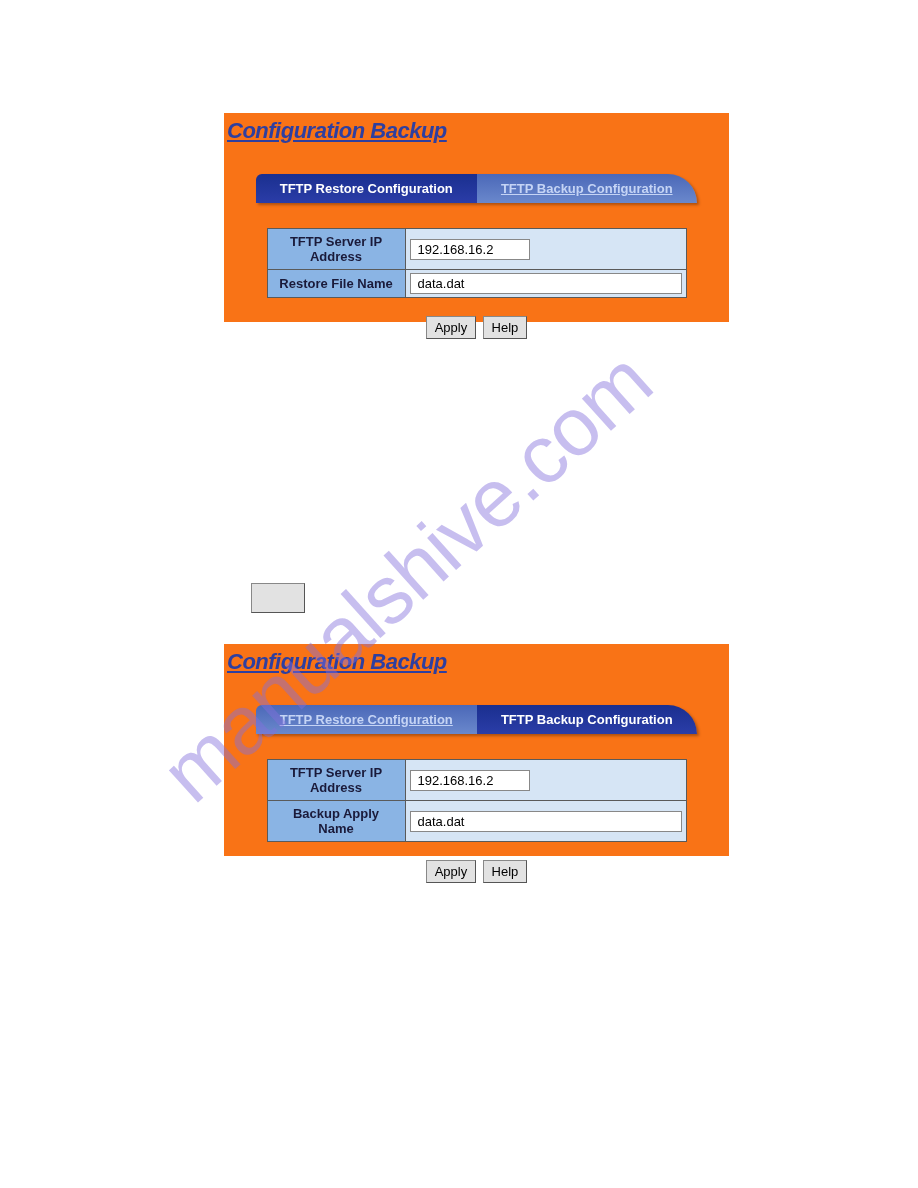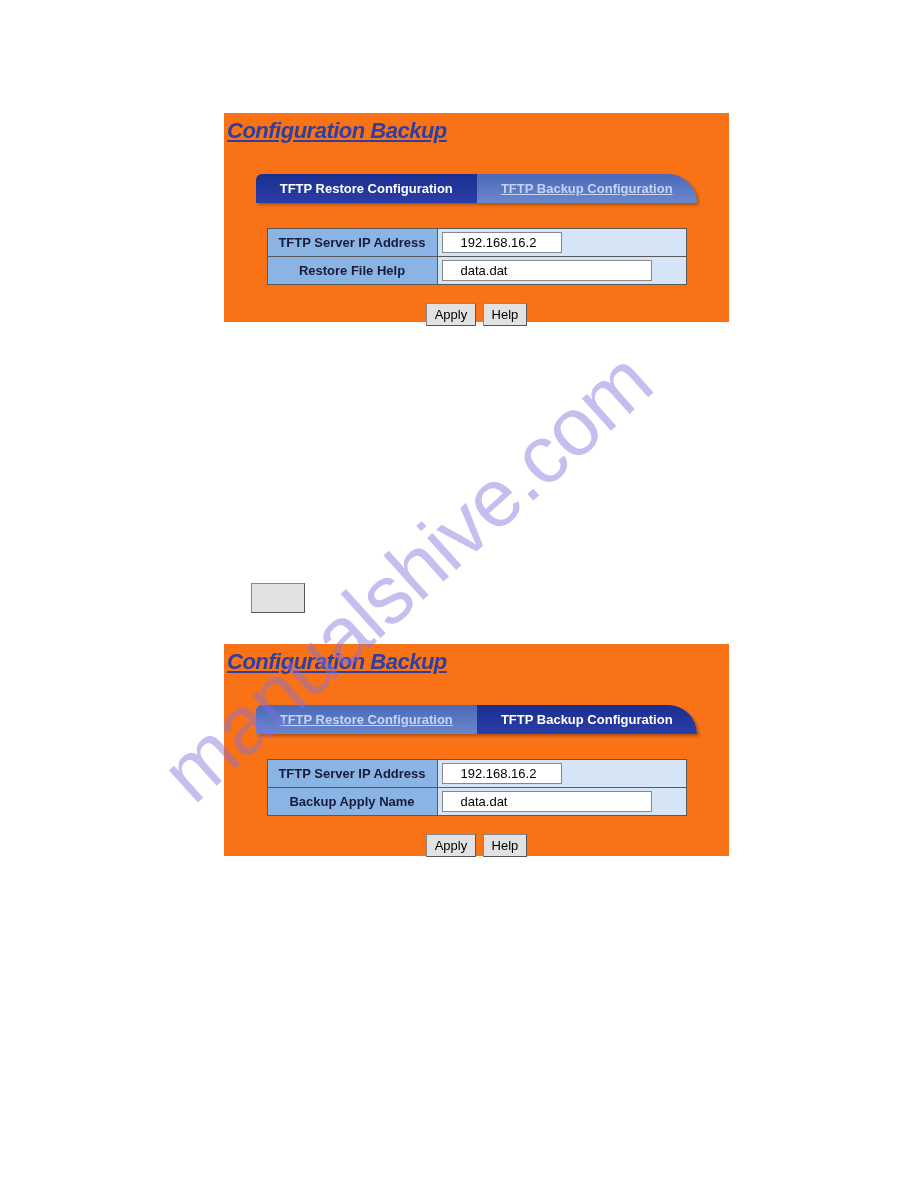--- a/index.html
+++ b/index.html
@@ -81,27 +81,27 @@
       width: 170px;
     }
     .form-table td.input-cell {
       background: #d6e5f5;
       padding: 3px 4px;
     }
     .text-input {
       font-family: Arial, sans-serif;
       font-size: 13px;
       font-weight: normal;
-      padding: 2px 18px;
+      padding: 2px 7px;
       border: 1px solid #888;
       width: 120px;
       background: #ffffff;
     }
     .text-input.wide {
-      width: 210px;
+      width: 272px;
     }
     .button-row {
       text-align: center;
       margin-top: 18px;
     }
     .btn {
       font-family: Arial, sans-serif;
       font-size: 13px;
       padding: 3px 8px;
       background: #e2e2e2;
@@ -155,21 +155,21 @@
   </div>
   <table class="form-table">
     <tbody>
         <tr>
       <td class="label-cell">TFTP Server IP Address</td>
       <td class="input-cell">
         <input type="text" class="text-input" value="192.168.16.2" style="">
       </td>
     </tr>
     <tr>
-      <td class="label-cell">Restore File Help</td>
+      <td class="label-cell">Restore File Name</td>
       <td class="input-cell">
         <input type="text" class="text-input wide" value="data.dat" style="">
       </td>
     </tr>
   </tbody>
     </table>
   <div class="button-row">
     <button class="btn">Apply</button>
     <button class="btn">Help</button>
   </div>

